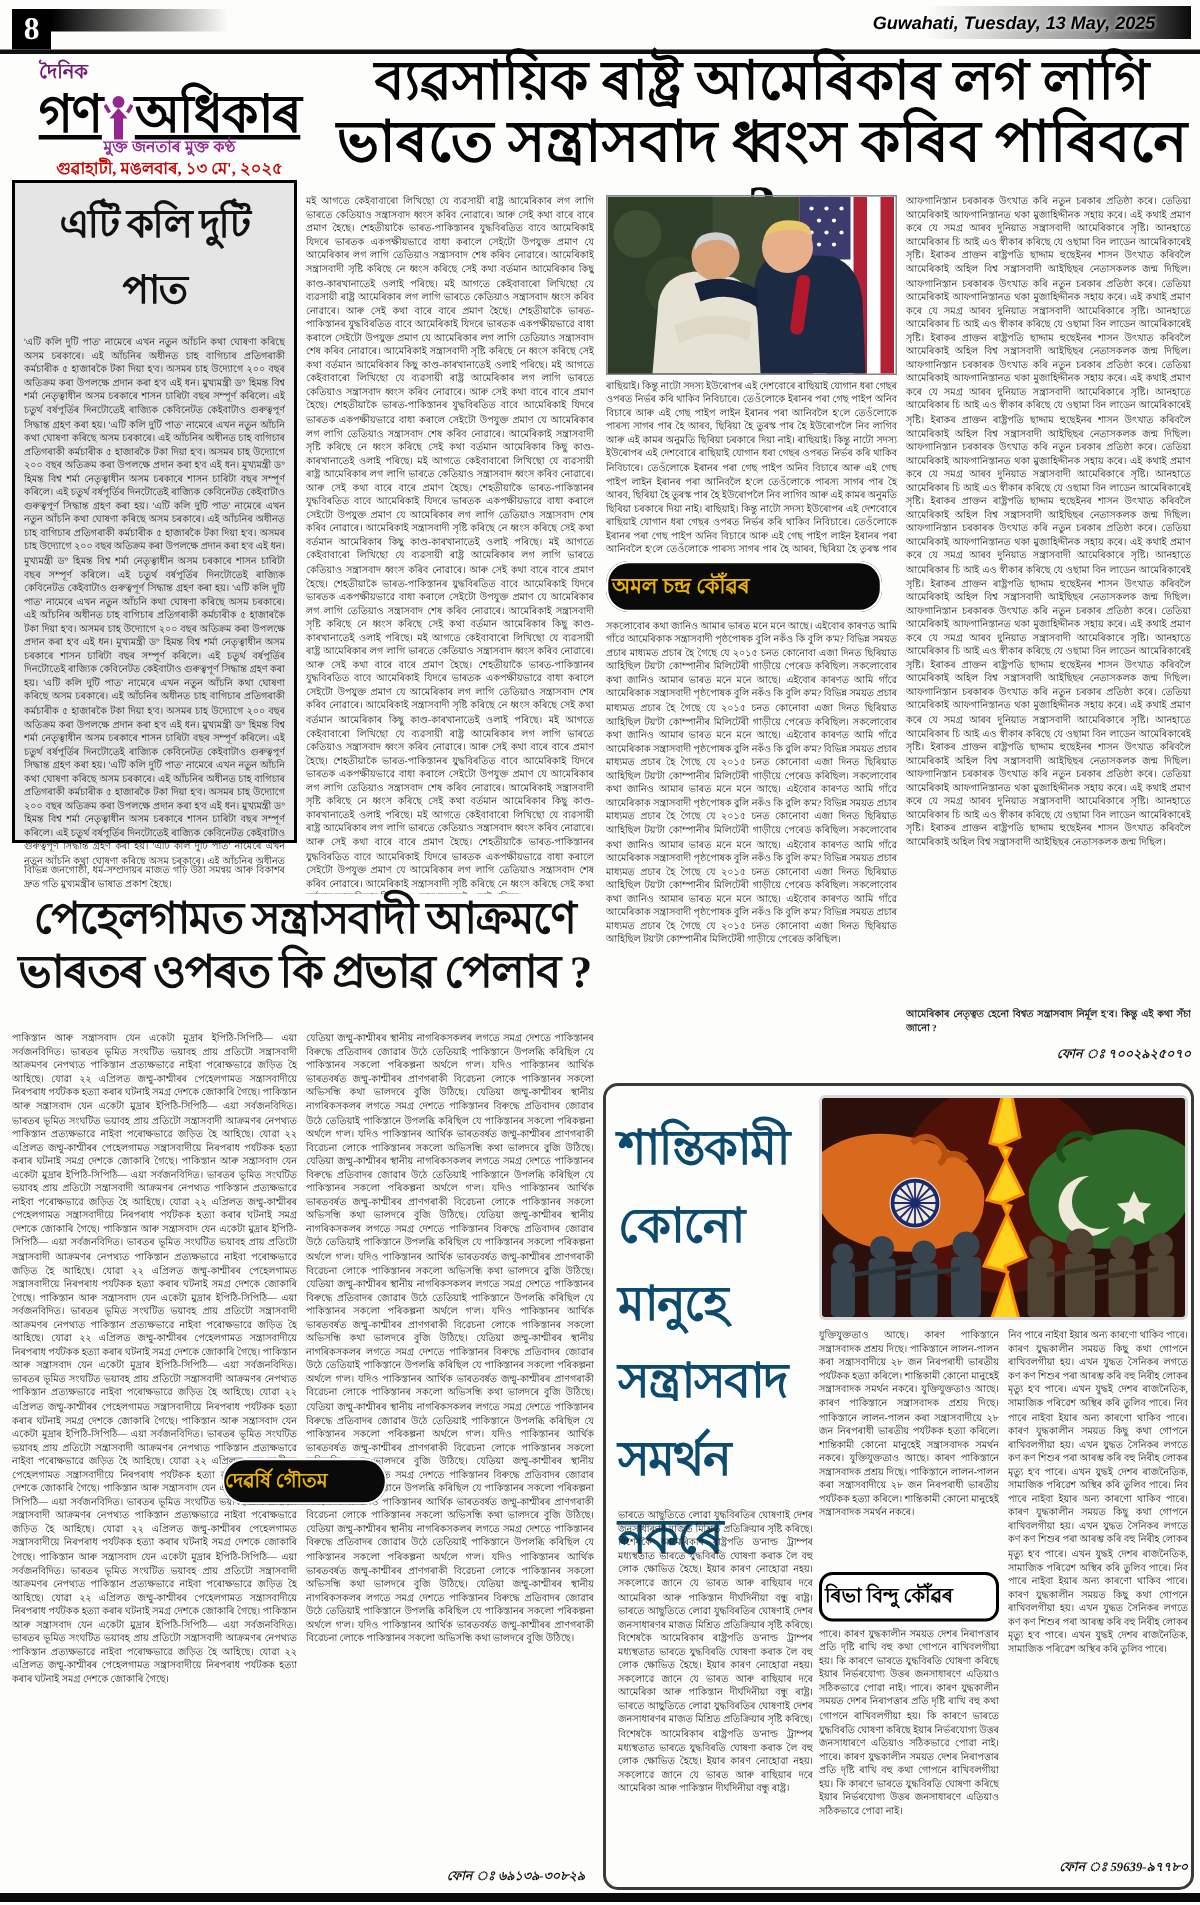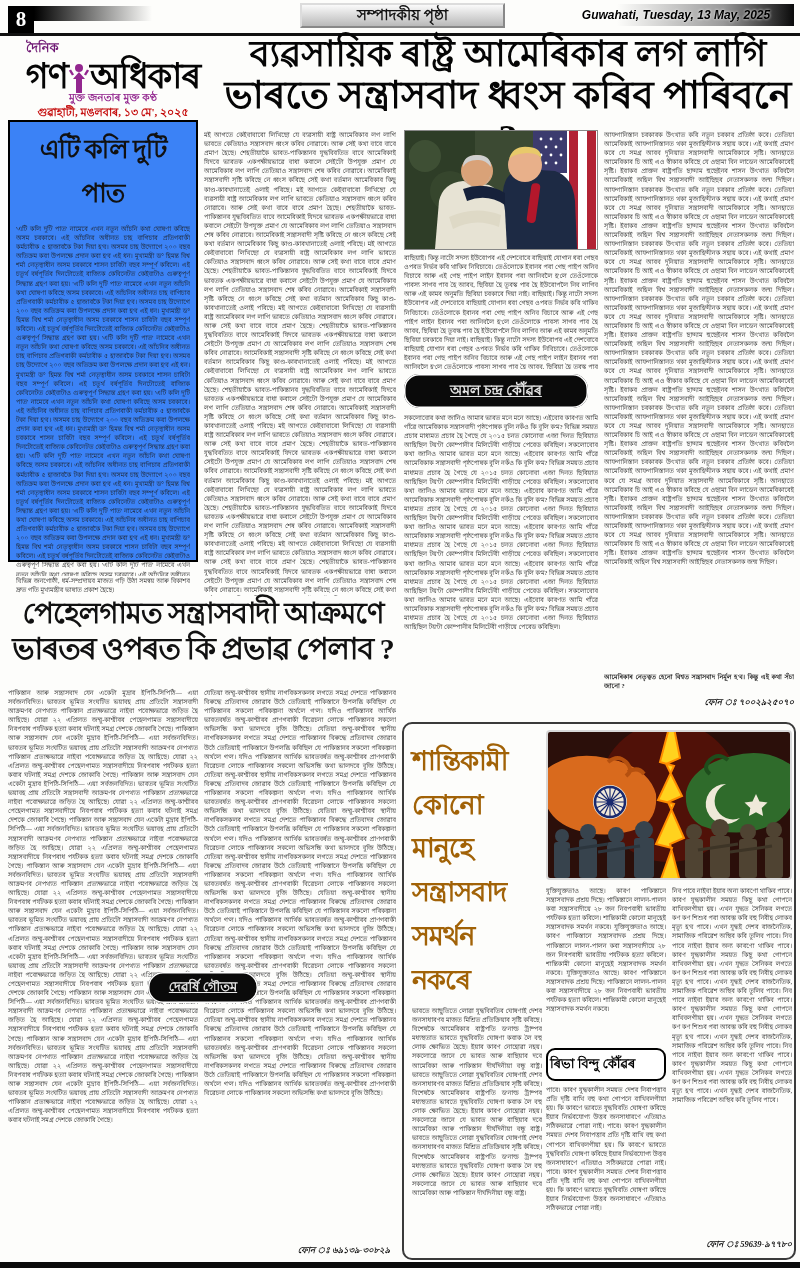--- a/index.html
+++ b/index.html
@@ -24,89 +24,88 @@
     font:bold italic 12px "Liberation Sans", sans-serif; line-height:22px; text-align:center;
     color:#000; text-shadow:0 0 3px #fff; }
   .header-rule { left:0; top:33px; width:800px; height:3px; background:#111; }
 
   
   .masthead { left:8px; top:38px; width:210px; height:80px; text-align:center; }
   .mh-daily { position:absolute; left:18px; top:0; color:#701a75;
     font:bold 13px "Liberation Serif", serif; }
   .mh-title { position:absolute; left:0; top:11px; width:210px; white-space:nowrap;
     font:bold 35px "Liberation Serif", serif; letter-spacing:-1px; color:#050505;
-    display:flex; align-items:center; justify-content:center; gap:1px; }
+    display:flex; align-items:center; justify-content:center; gap:1px;text-decoration:underline; }
   .mh-tagline { position:absolute; left:0; top:52px; width:210px; color:#93278f;
     font:bold 10.5px "Liberation Sans", sans-serif; }
   .mh-dateline { position:absolute; left:0; top:66px; width:210px; color:#c40808;
     font:bold 11px "Liberation Serif", serif; }
 
   
   .lead-headline { left:222px; top:34px; width:572px; text-align:center;
     font-weight:bold; color:#050505; line-height:1.12; }
   .lead-headline .l1 { font-size:36px; }
   .lead-headline .l2 { font-size:38px; }
 
   
   .bodytxt { font:6.4px/1.42 "Liberation Serif", serif; text-align:justify;
     color:#1c1c1c; overflow:hidden; word-break:break-word; }
   .phone { font:italic bold 8.5px "Liberation Serif", serif; text-align:right; color:#111; }
 
   
   .edit-box { left:8px; top:120px; width:190px; height:442px; border:2.5px solid #000;
-    padding:5px 6px; background:#3b82f6; }
+    padding:5px 6px; background:#e5e5e5; }
   .edit-box h2 { text-align:center; font:bold 26px "Liberation Serif", serif;
     margin:2px 0 7px 0; letter-spacing:-1px; }
 
   
   .lead-col1 { left:204px; top:130px; width:192px; height:466px; }
   .lead-col2 { left:404px; top:130px; width:194px; height:586px; }
   .lead-col3 { left:604px; top:130px; width:190px; height:586px; display:flex; flex-direction:column; }
   .photo-frame { width:194px; height:120px; border:1px solid #888; overflow:hidden; }
-  .author-pill { background:#0a0a0a; color:#e5e5e5; border-radius:15px; text-align:center;
+  .author-pill { background:#0a0a0a; color:#eab308; border-radius:15px; 
     font:bold 14px "Liberation Serif", serif; box-shadow:inset 0 0 0 1.5px #fff;
-    padding:5px 4px;text-decoration:underline; }
+    padding:5px 4px; }
   .lead-col2 .author-pill { margin:5px 6px 5px 0; width:184px; }
 
   
   .pahal-headline { left:8px; top:596px; width:390px; text-align:center; font-weight:bold;
     line-height:1.2; letter-spacing:-1px; }
   .pahal-headline .l1 { font-size:29px; }
   .pahal-headline .l2 { font-size:30px; }
   .pahal-col1 { left:8px; top:688px; width:190px; height:570px; }
   .pahal-col2 { left:204px; top:688px; width:192px; height:556px; }
   .pahal-phone { left:204px; top:1244px; width:186px; }
   .author-pill-2 { left:148px; top:972px; width:110px; padding:5px 2px;
     font-size:13px; z-index:5; }
 
   
   .peace-box { left:402px; top:722px; width:394px; height:538px; border:2.5px solid #3a3a3a;
     border-radius:10px; background:#fdfdfb; }
   .peace-headline { position:absolute; left:8px; top:16px; width:136px;
-    font-weight:bold; font-size:27px; line-height:1.62; letter-spacing:-1px; color:#a16207; }
+    font-weight:bold; font-size:32px; line-height:1.62; letter-spacing:-1px; color:#0c4a6e; }
   .peace-img { position:absolute; left:142px; top:6px; width:246px; height:150px;
     border:2px solid #d8d8d8; border-radius:4px; overflow:hidden; }
   .peace-colL { position:absolute; left:8px; top:282px; width:130px; height:248px; }
   .peace-colM { position:absolute; left:142px; top:162px; width:120px; height:368px;
     display:flex; flex-direction:column; }
   .peace-colR { position:absolute; left:268px; top:162px; width:120px; height:368px;
     display:flex; flex-direction:column; }
   .author-box-3 { border:2.5px solid #000; border-radius:9px; background:#fff; color:#000;
     font:bold 13px "Liberation Serif", serif; padding:4px 2px; margin:4px 0; }
 
   .bottom-bar { left:0; top:1262px; width:800px; height:6px; background:#0a0a0a; }
 </style>
 </head>
 <body>
 
 <div id="paper">
 
   <div class="abs pagenum-box">8</div>
   <div class="abs pagenum-grad"></div>
-  <div class="abs section-title-box">সম্পাদকীয় পৃষ্ঠা</div>
   <div class="abs date-en">Guwahati, Tuesday, 13 May, 2025</div>
   <div class="abs header-rule"></div>
 
   <div class="abs masthead">
     <div class="mh-daily">দৈনিক</div>
     <div class="mh-title">
       <span>গণ</span>
       <span style="display:inline-block;width:20px;height:32px;">
         <svg width="20" height="32" viewBox="0 0 20 32">
           <circle cx="10" cy="5" r="4" fill="#93278f"></circle>

